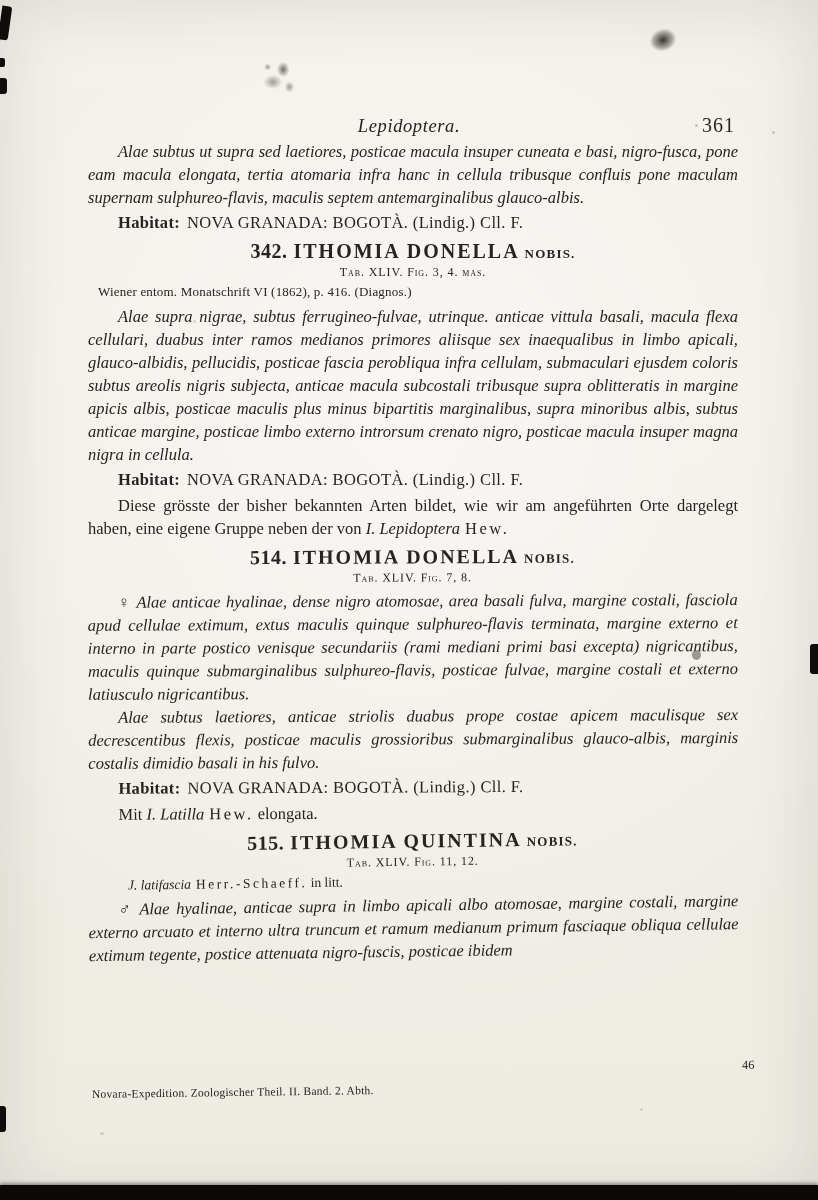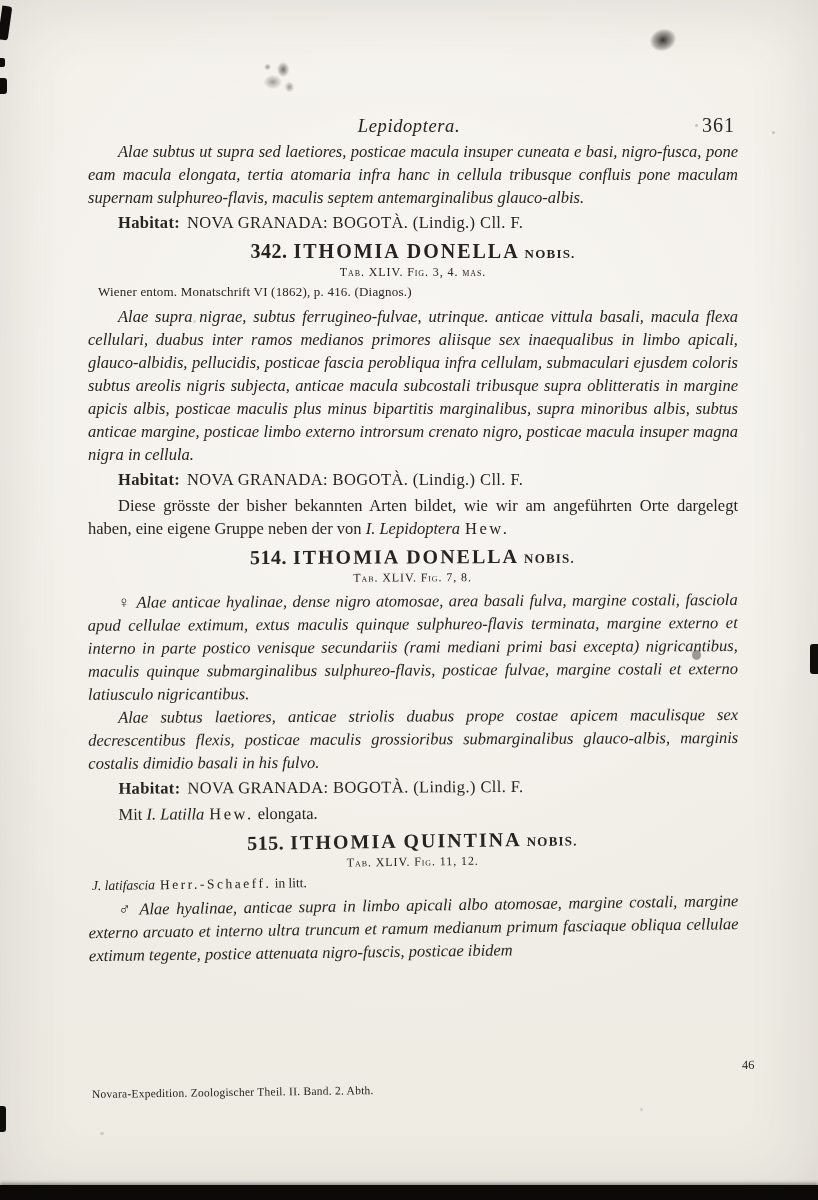--- a/index.html
+++ b/index.html
@@ -35,21 +35,21 @@
   .spaced{letter-spacing:2.5px;margin-left:5px;}
 
   .species{margin-top:6px;}
   .species-heading{margin:6px 0 2px;text-align:center;font-size:20px;font-weight:700;white-space:nowrap;}
   .sp-num{letter-spacing:0.5px;}
   .sp-name{letter-spacing:2px;margin:0 5px 0 6px;}
   .sp-attr{font-size:13px;letter-spacing:1.2px;}
   .plate-line{text-align:center;font-size:12px;font-variant:small-caps;letter-spacing:0.9px;margin-bottom:4px;}
   .reference{font-size:13px;margin:0 0 5px 10px;letter-spacing:0.2px;}
   .synonym{font-size:13.5px;margin:1px 0 4px 4px;}
-  .synonym i{font-style:italic;}
+  .synonym i{font-style:italic;margin-left:36px;}
 
   #sp514{transform:rotate(-0.25deg);transform-origin:30% 50%;}
   #sp515{transform:rotate(-0.8deg);transform-origin:35% 40%;}
 
   
   .footer-imprint{position:absolute;left:92px;top:1086px;font-size:11.5px;letter-spacing:0.25px;transform:rotate(-0.8deg);}
   .footer-signature{position:absolute;right:64px;top:1058px;font-size:12.5px;transform:rotate(-0.8deg);}
 
   
   .bottom-bar{position:absolute;left:0;bottom:0;width:818px;height:15px;background:#0b0a09;

